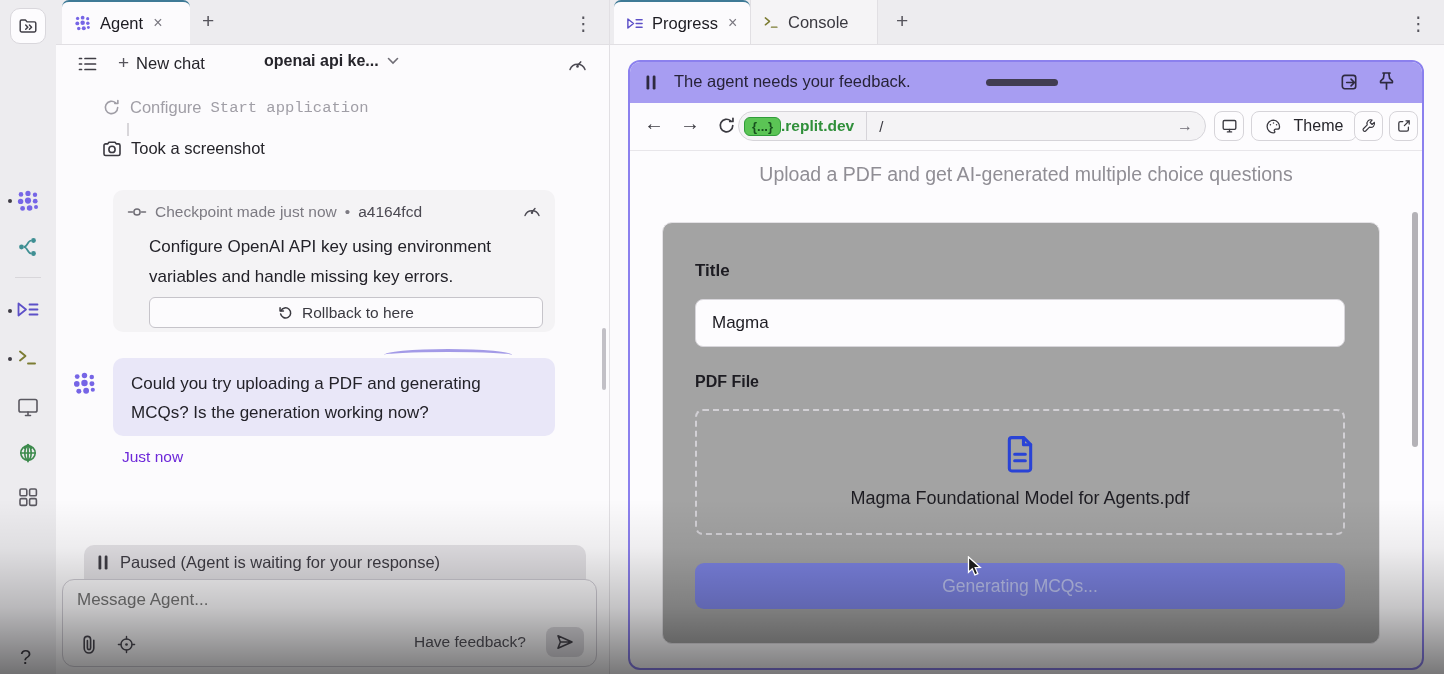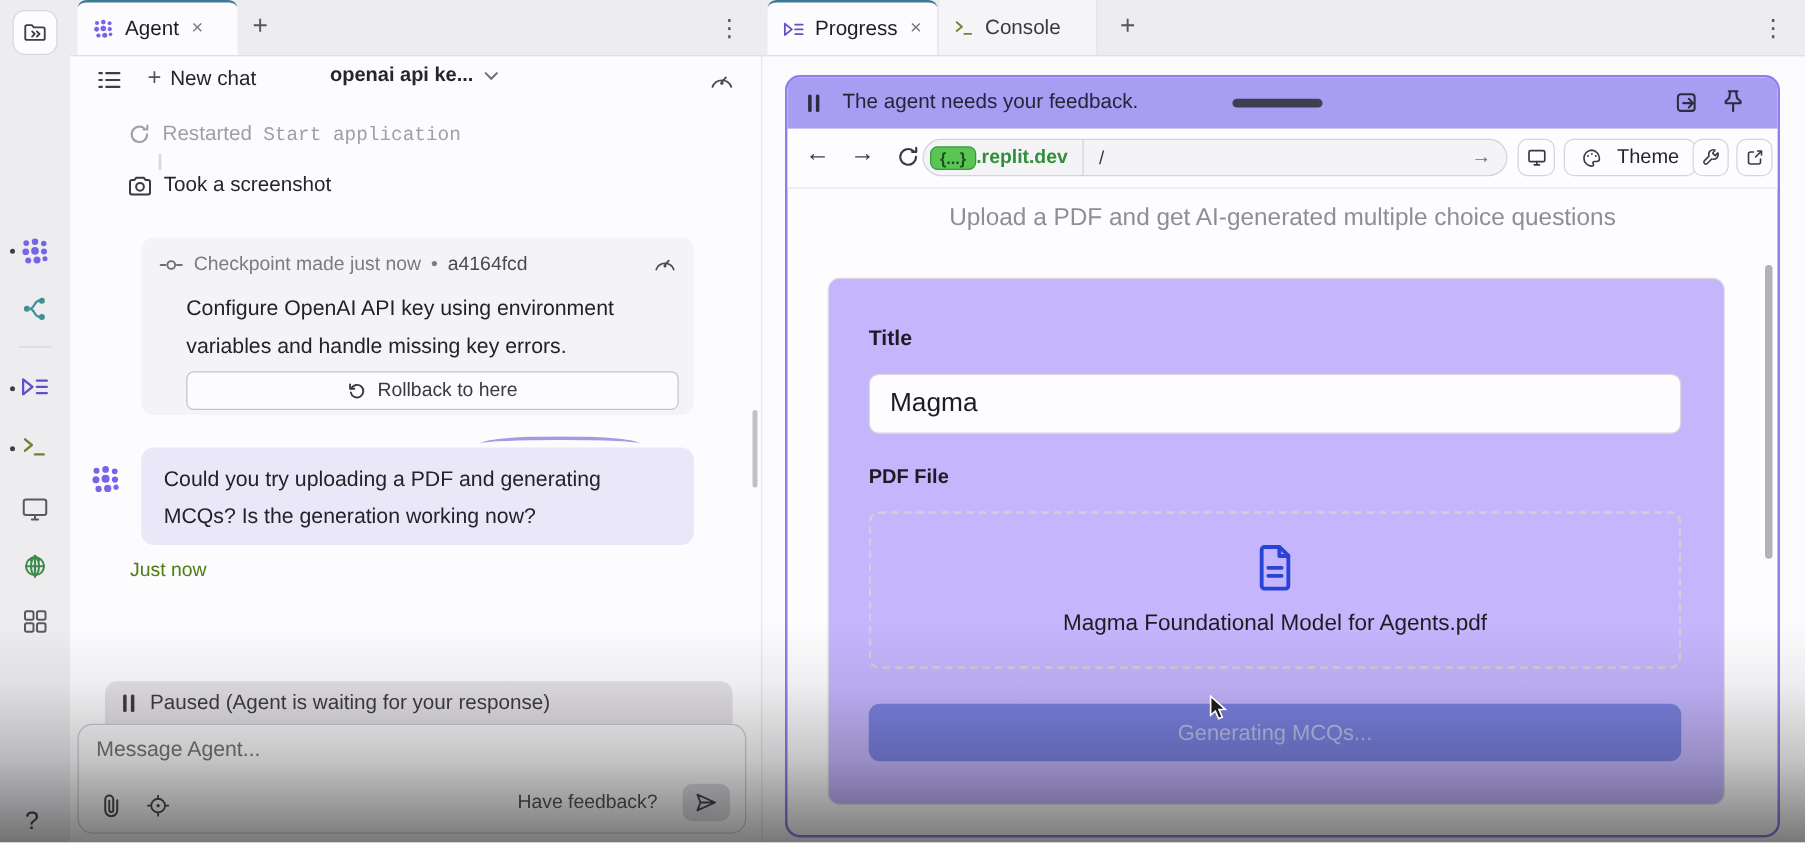--- a/index.html
+++ b/index.html
@@ -179,21 +179,21 @@
     </span>
   </div>
 
   <div class="abs row" style="left:46px;top:98px;gap:9px;">
     <span>
       <svg width="19" height="19" viewBox="0 0 20 20" fill="none" stroke="#a09ea6" stroke-width="1.7" stroke-linecap="round">
         <path d="M16.5 10a6.5 6.5 0 1 1-2.2-4.9"></path>
           <path d="M16.7 2.6v3.2h-3.2" stroke-linejoin="round"></path>
       </svg>
     </span>
-    <span class="muted" style="font-size:16.5px;">Restarted</span>
+    <span class="muted" style="font-size:16.5px;">Configure</span>
     <span class="muted mono" style="font-size:15.5px;">Start application</span>
   </div>
   <div class="abs" style="left:71px;top:123px;width:2px;height:13px;background:#d8d6da;"></div>
   <div class="abs row" style="left:46px;top:139px;gap:9px;">
     <span>
       <svg width="20" height="18" viewBox="0 0 20 18" fill="none" stroke="#3a3940" stroke-width="1.6" stroke-linejoin="round">
         <path d="M2 5.5a1.6 1.6 0 0 1 1.6-1.6h2l1.4-1.7h6l1.4 1.7h2A1.6 1.6 0 0 1 18 5.5v8.4a1.6 1.6 0 0 1-1.6 1.6H3.6A1.6 1.6 0 0 1 2 13.9z"></path>
         <circle cx="10" cy="9.4" r="3.1"></circle>
       </svg>
     </span>
@@ -241,21 +241,21 @@
         <circle cx="12" cy="10.6" r="3.1"></circle>
         <circle cx="19.2" cy="11.2" r="2.4"></circle>
       <circle cx="6.6" cy="18.4" r="2.4"></circle>
         <circle cx="13.6" cy="18" r="2.8"></circle>
         <circle cx="20" cy="17" r="2"></circle>
     </svg>
   </div>
   <div class="abs" style="left:57px;top:358px;width:442px;height:78px;background:#e9e7f8;border-radius:10px;">
     <div style="padding:11px 18px;width:382px;font-size:17px;line-height:29px;color:#232229;">Could you try uploading a PDF and generating MCQs? Is the generation working now?</div>
   </div>
-  <div class="abs" style="left:48px;top:448px;font-size:15.5px;color:#4d7c0f;">Just now</div>
+  <div class="abs" style="left:66px;top:448px;font-size:15.5px;color:#6d28d9;">Just now</div>
 
   <div class="abs row" style="left:28px;top:545px;width:502px;height:34px;background:#e4e2e6;border-radius:10px 10px 0 0;gap:12px;padding-left:14px;box-sizing:border-box;">
     <span>
       <svg width="10" height="15" viewBox="0 0 10 15" fill="#3f3d45">
           <rect x="0.5" y="0.5" width="2.8" height="14" rx="1.2"></rect>
           <rect x="6.7" y="0.5" width="2.8" height="14" rx="1.2"></rect>
         </svg>
     </span>
     <span style="font-size:16.5px;color:#3f3d45;">Paused (Agent is waiting for your response)</span>
   </div>
@@ -382,23 +382,23 @@
         <span>
           <svg width="16" height="16" viewBox="0 0 20 20" fill="none" stroke="#3a3940" stroke-width="1.6" stroke-linecap="round" stroke-linejoin="round">
             <path d="M8.5 4.5H5.5A2 2 0 0 0 3.5 6.5v8a2 2 0 0 0 2 2h8a2 2 0 0 0 2-2v-3M10.5 9.5L16.5 3.5M12.5 3.5h4v4"></path>
           </svg>
         </span>
       </button>
     </div>
 
     <div class="abs" style="left:0;top:101px;width:100%;text-align:center;font-size:19.5px;color:#908e95;">Upload a PDF and get AI-generated multiple choice questions</div>
 
-    <div class="abs" style="left:32px;top:160px;width:716px;height:420px;border:1px solid #e4e2e6;border-radius:10px;background:#c4b5fd;">
+    <div class="abs" style="left:32px;top:160px;width:716px;height:420px;border:1px solid #e4e2e6;border-radius:10px;background:#a3a3a3;">
       <div class="abs" style="left:32px;top:38px;font-size:17px;font-weight:700;color:#1d1c22;">Title</div>
-      <input class="abs" style="left: 32px; top: 76px; width: 650px; height: 48px; border: 1px solid rgb(216, 214, 219); border-radius: 8px; box-sizing: border-box; padding: 16px 16px; font-size: 21px; color: rgb(29, 28, 34); background: rgb(253, 252, 254);" value="Magma">
+      <input class="abs" style="left: 32px; top: 76px; width: 650px; height: 48px; border: 1px solid rgb(216, 214, 219); border-radius: 8px; box-sizing: border-box; padding: 16px 16px; font-size: 17px; color: rgb(29, 28, 34); background: rgb(253, 252, 254);" value="Magma">
       <div class="abs" style="left:32px;top:150px;font-size:16px;font-weight:700;color:#1d1c22;">PDF File</div>
       <div class="abs" style="left:32px;top:186px;width:650px;height:126px;border:2px dashed #d2d0d5;border-radius:8px;box-sizing:border-box;display:flex;flex-direction:column;align-items:center;justify-content:center;gap:15px;">
         <span>
           <svg width="32" height="38" viewBox="0 0 24 28" fill="none" stroke="#2943d6" stroke-width="2.3" stroke-linejoin="round" stroke-linecap="round">
             <path d="M4 3.5A1.8 1.8 0 0 1 5.8 1.7h9L20 6.9v18a1.8 1.8 0 0 1-1.8 1.8H5.8A1.8 1.8 0 0 1 4 24.9z"></path>
             <path d="M14.6 1.9v5.2H20"></path>
               <path d="M8 14.2h8M8 19h8"></path>
           </svg>
         </span>
         <span style="font-size:18px;color:#1d1c22;">Magma Foundational Model for Agents.pdf</span>

